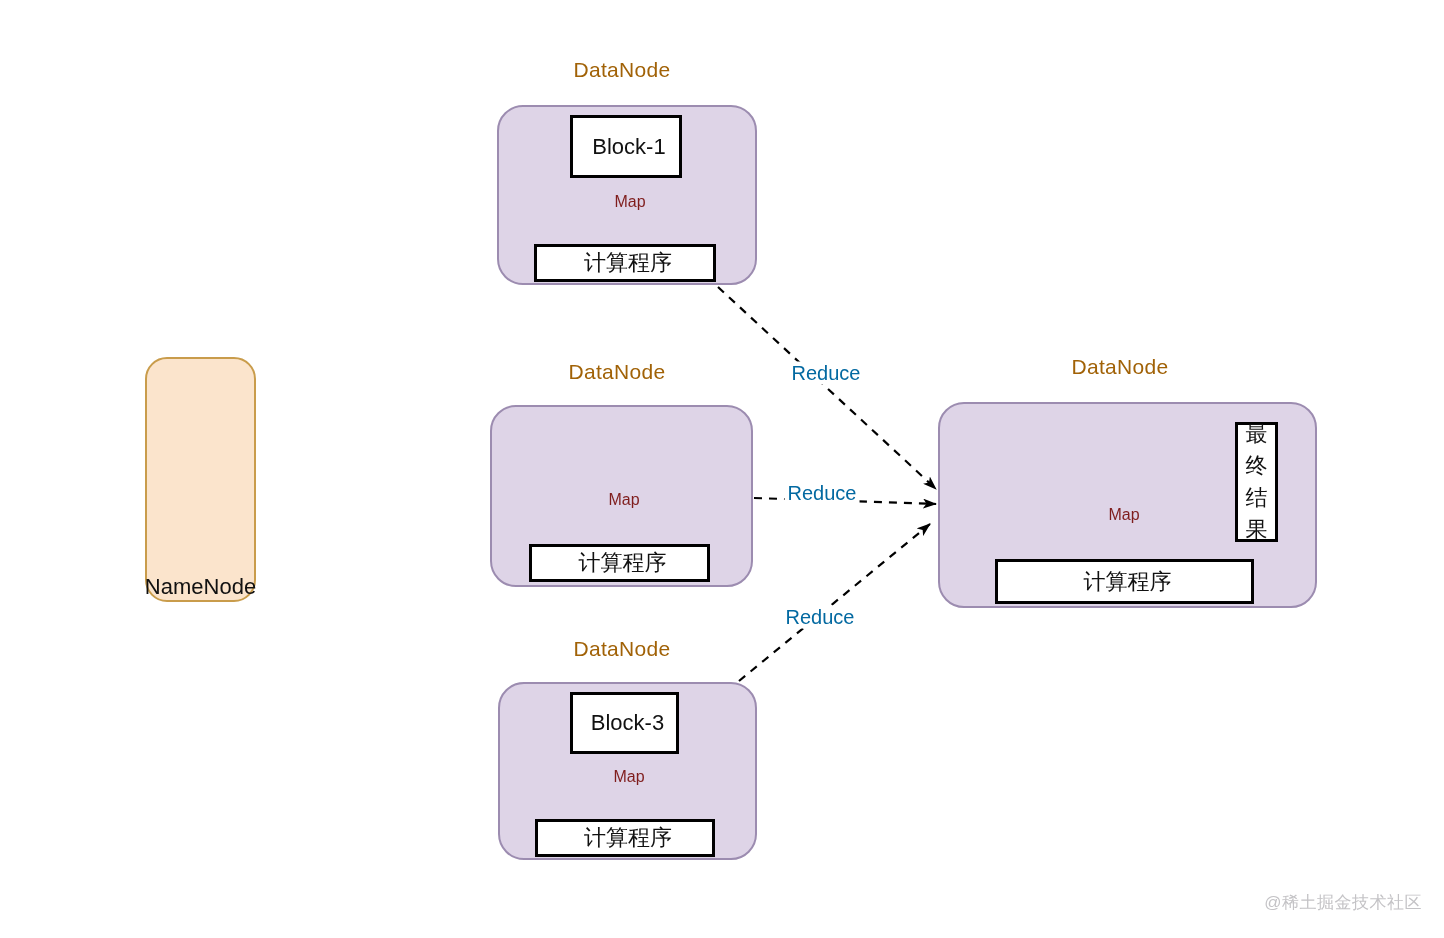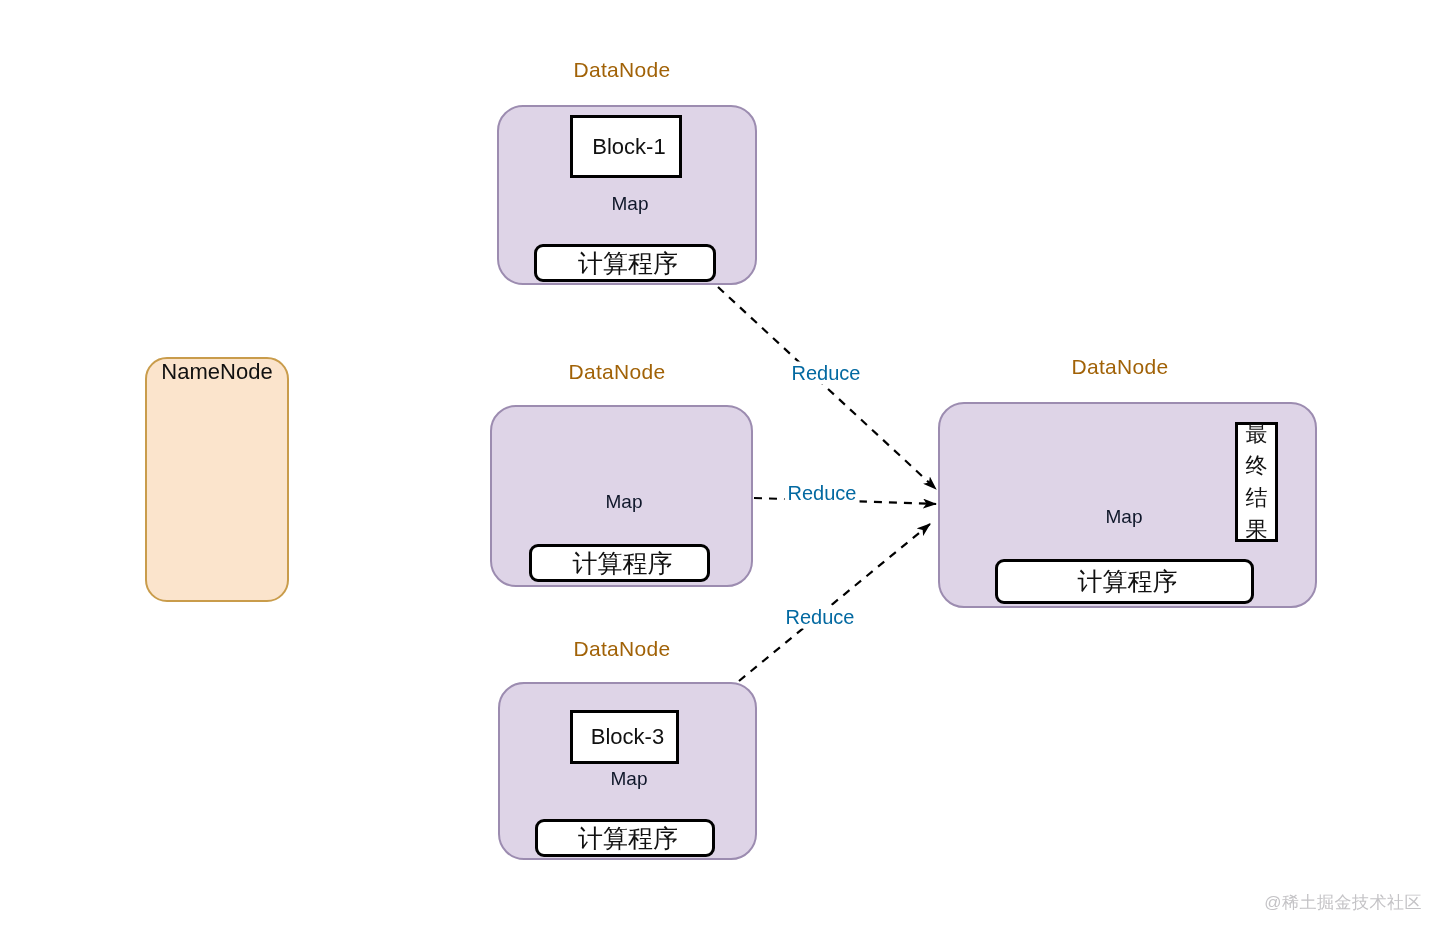--- a/index.html
+++ b/index.html
@@ -52,54 +52,54 @@
     background: var(--box-fill, #fff);
     border: 3px solid var(--box-border, #000);
     box-sizing: border-box;
     display: flex;
     align-items: center;
     justify-content: center;
     color: #111;
     padding-left: 6px;
   }
   .block-box { font-size: 22px; }
-  .program-box { font-size: 25px; border-radius: 9px; }
+  .program-box { font-size: 22px; }
   .result-box {
     font-size: 22px;
     line-height: 1.45;
     text-align: center;
     writing-mode: horizontal-tb;
     word-break: break-all;
     padding: 0 8px;
   }
   .map-label {
     position: absolute;
-    font-size: 19px;
-    color: #0f172a;
+    font-size: 16px;
+    color: #7f1d1d;
     transform: translateX(-50%);
   }
   .reduce-label {
     position: absolute;
     font-size: 20px;
     color: #0369a1;
     background: var(--background, #fff);
     padding: 0 3px;
     transform: translate(-50%, -50%);
     white-space: nowrap;
   }
   #namenode-box {
     position: absolute;
     left: 145px; top: 357px;
-    width: 144px; height: 245px;
+    width: 111px; height: 245px;
     background: var(--namenode-fill, #fbe4cc);
     border: 2px solid var(--namenode-border, #c99c4b);
     border-radius: 22px;
     box-sizing: border-box;
     display: flex;
-    align-items: flex-start;
+    align-items: flex-end;
     justify-content: center;
     font-size: 22px;
     color: #111;
   }
   #watermark {
     position: absolute;
     right: 22px; top: 891px;
     font-size: 17px;
     color: var(--watermark, #c4c3c6);
     letter-spacing: 0.5px;
@@ -116,21 +116,21 @@
   
   #dn2-title { left: 487px; top: 360px; }
   #dn2 { left: 490px; top: 405px; width: 263px; height: 182px; }
   #dn2-block { left: 72px; top: 8px; width: 111px; height: 64px; }
   #dn2-map { left: 132px; top: 84px; }
   #dn2-program { left: 37px; top: 137px; width: 181px; height: 38px; }
 
   
   #dn3-title { left: 492px; top: 637px; }
   #dn3 { left: 498px; top: 682px; width: 259px; height: 178px; }
-  #dn3-block { left: 70px; top: 26px; width: 109px; height: 54px; }
+  #dn3-block { left: 70px; top: 8px; width: 109px; height: 62px; }
   #dn3-map { left: 129px; top: 84px; }
   #dn3-program { left: 35px; top: 135px; width: 180px; height: 38px; }
 
   
   #dn4-title { left: 990px; top: 355px; }
   #dn4 { left: 938px; top: 402px; width: 379px; height: 206px; }
   #dn4-block { left: 105px; top: 10px; width: 159px; height: 73px; font-size: 23px; }
   #dn4-map { left: 184px; top: 102px; }
   #dn4-program { left: 55px; top: 155px; width: 259px; height: 45px; }
   #dn4-result { left: 295px; top: 18px; width: 43px; height: 120px; }

